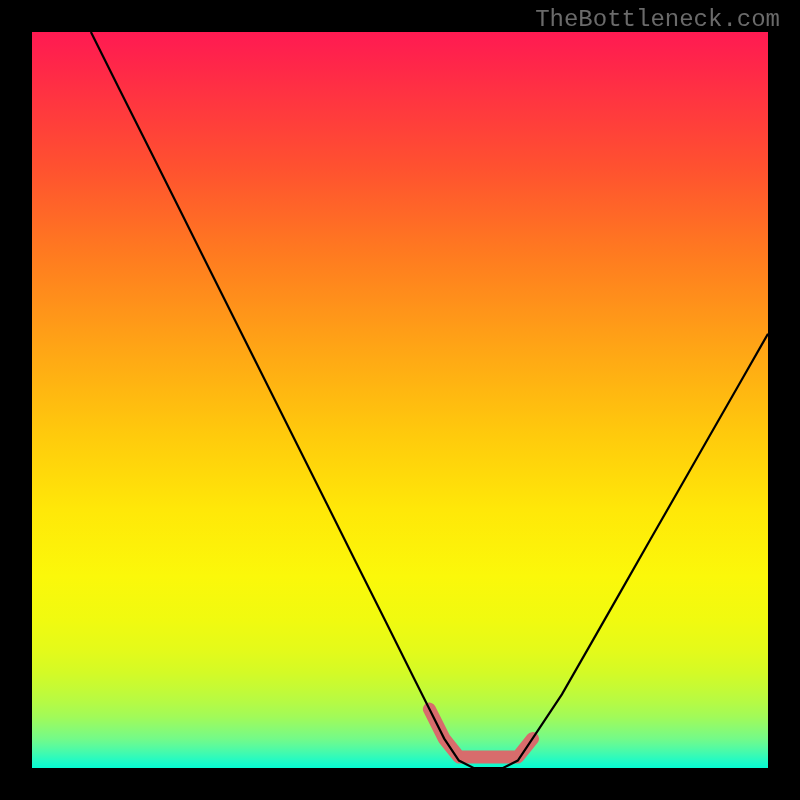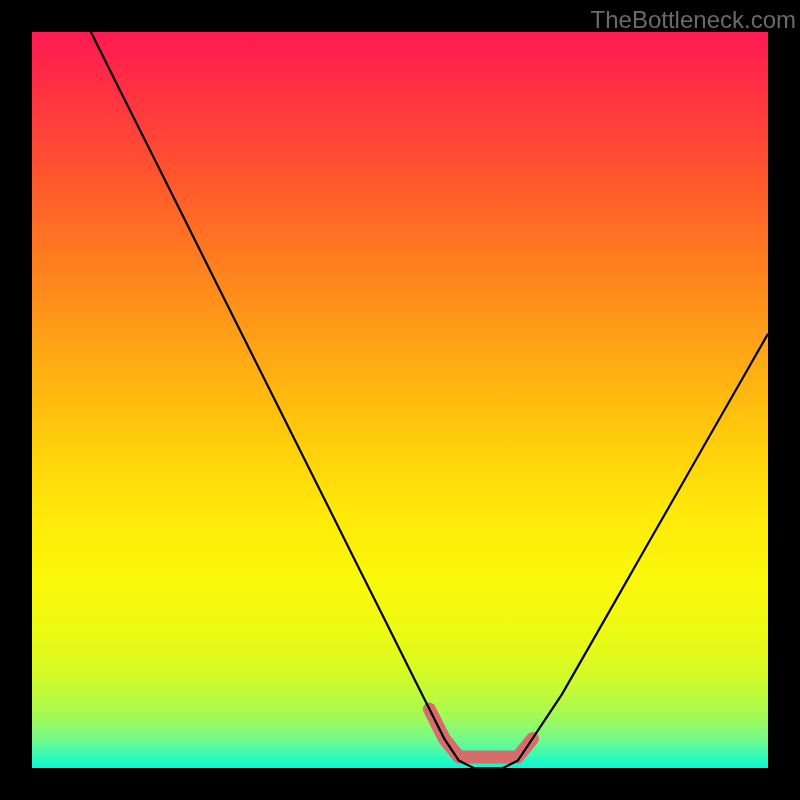--- a/index.html
+++ b/index.html
@@ -7,23 +7,23 @@
     padding: 0;
     width: 800px;
     height: 800px;
     background: #000;
     position: relative;
     overflow: hidden;
   }
   .watermark {
     position: absolute;
     top: 6px;
-    right: 4px;
+    right: 20px;
     color: #6a6a6a;
-    font-family: Liberation Sans, sans-serif;
+    font-family: Liberation Mono, monospace;
     font-size: 24px;
     font-weight: 500;
     z-index: 10;
     margin-left: 16px;
   }
   .plot-area {
     position: absolute;
     left: 32px;
     top: 32px;
     width: 736px;

